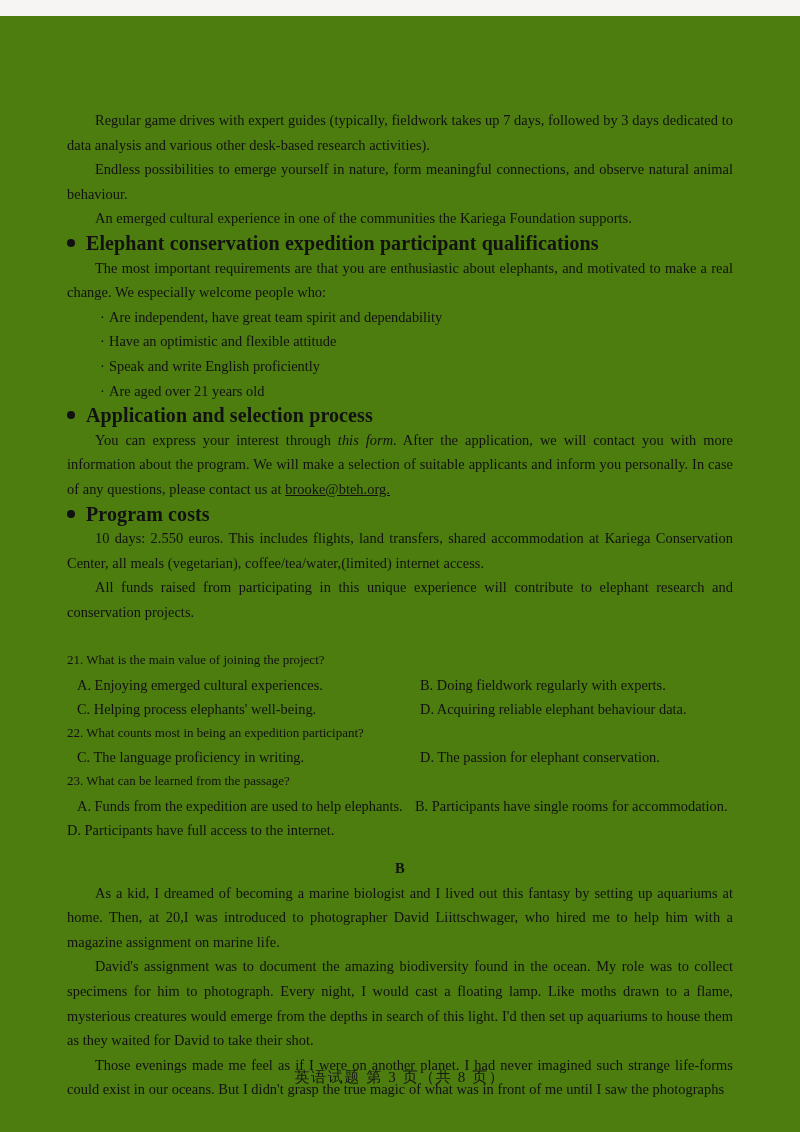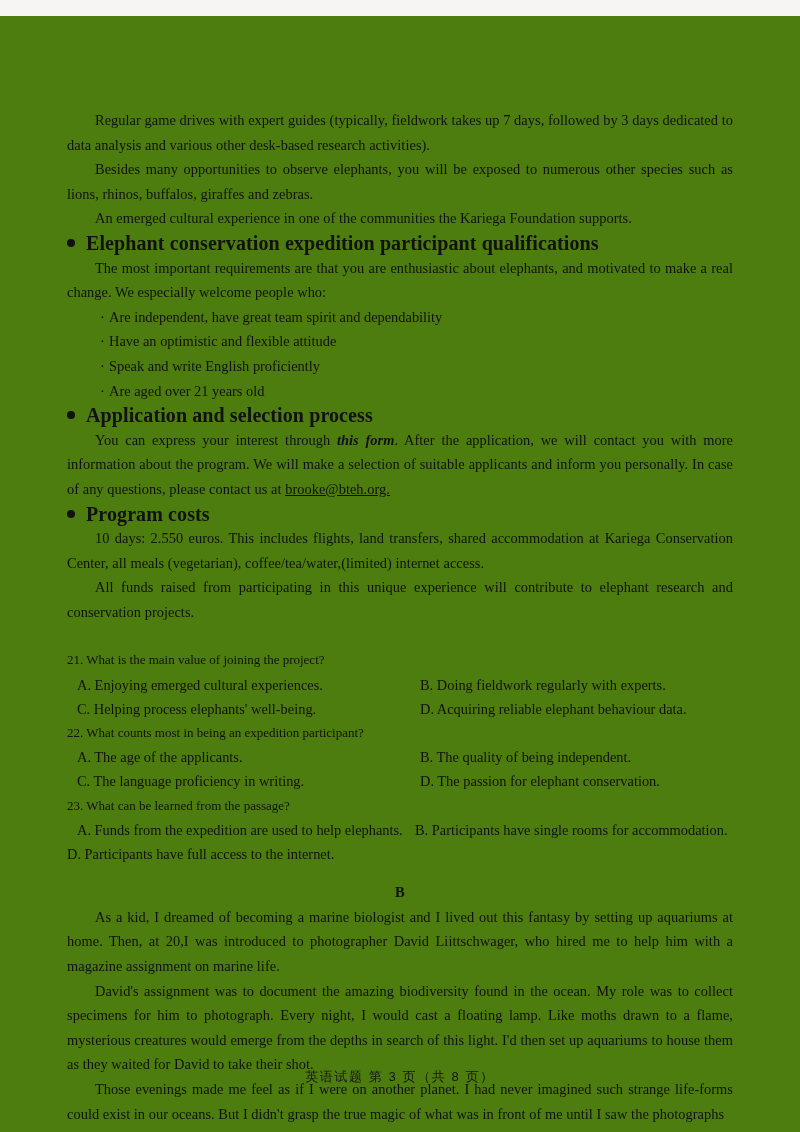--- a/index.html
+++ b/index.html
@@ -111,44 +111,44 @@
   .section-letter {
     text-align: center;
     font-weight: bold;
     font-size: 14.6px;
     line-height: 24.6px;
     margin: 0;
     letter-spacing: 0.3px;
   }
   .gap-before-section { height: 14px; }
 
-  em.ital { font-style: italic; font-weight: bold; }
+  em.ital { font-style: italic; }
   span.email-link { text-decoration: underline; }
 
   
   .footer {
     position: absolute;
     left: 0;
     top: 1052px;
     width: 800px;
     text-align: center;
-    font-size: 13px;
-    font-family: Liberation Sans, sans-serif;
+    font-size: 15px;
+    font-family: Liberation Serif, serif;
     color: #161616;
     letter-spacing: 1.6px;
   }
 </style>
 </head>
 <body>
 
 <div class="page">
   <div class="content">
 
     <p class="para">Regular game drives with expert guides (typically, fieldwork takes up 7 days, followed by 3 days dedicated to data analysis and various other desk-based research activities).</p>
-    <p class="para">Besides many opportunities to observe elephants, you will be exposed to numerous other species such as lions, rhinos, buffalos, giraffes and zebras.</p>
+    <p class="para">Endless possibilities to emerge yourself in nature, form meaningful connections, and observe natural animal behaviour.</p>
     <p class="para">An emerged cultural experience in one of the communities the Kariega Foundation supports.</p>
 
     <div class="bullet-head">
       <span class="bullet-dot"></span>
       <span class="bh-text">Elephant conservation expedition participant qualifications</span>
     </div>
     <p class="para">The most important requirements are that you are enthusiastic about elephants, and motivated to make a real change. We especially welcome people who:</p>
 
     <ul class="sublist">
       <li>
@@ -188,24 +188,20 @@
       <div class="q-options">
         <div class="opt opt-left">A. Enjoying emerged cultural experiences.</div>
         <div class="opt opt-right">B. Doing fieldwork regularly with experts.</div>
       </div>
       <div class="q-options">
         <div class="opt opt-left">C. Helping process elephants' well-being.</div>
         <div class="opt opt-right">D. Acquiring reliable elephant behaviour data.</div>
       </div>
 
       <p class="q-stem">22. What counts most in being an expedition participant?</p>
-      <div class="q-options">
-        <div class="opt opt-left">A. The age of the applicants.</div>
-        <div class="opt opt-right">B. The quality of being independent.</div>
-      </div>
       <div class="q-options">
         <div class="opt opt-left">C. The language proficiency in writing.</div>
         <div class="opt opt-right">D. The passion for elephant conservation.</div>
       </div>
 
       <p class="q-stem">23. What can be learned from the passage?</p>
       <div class="q-options wide">
         <div class="opt opt-left">A. Funds from the expedition are used to help elephants.</div>
         <div class="opt opt-right">B. Participants have single rooms for accommodation.</div>
       </div>

